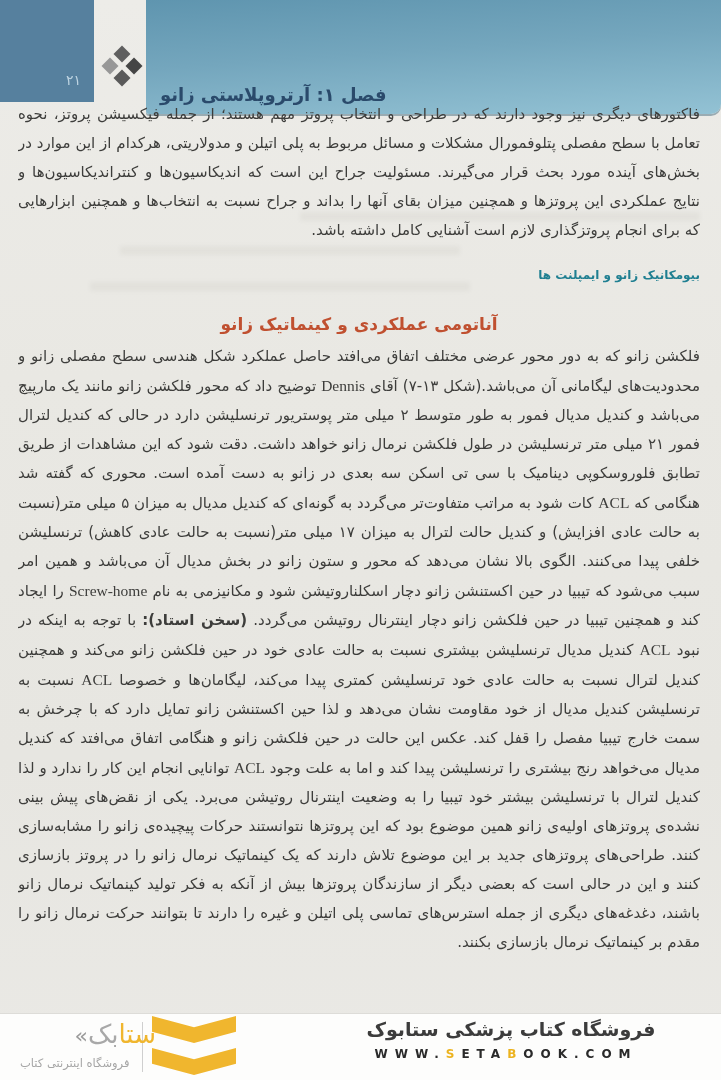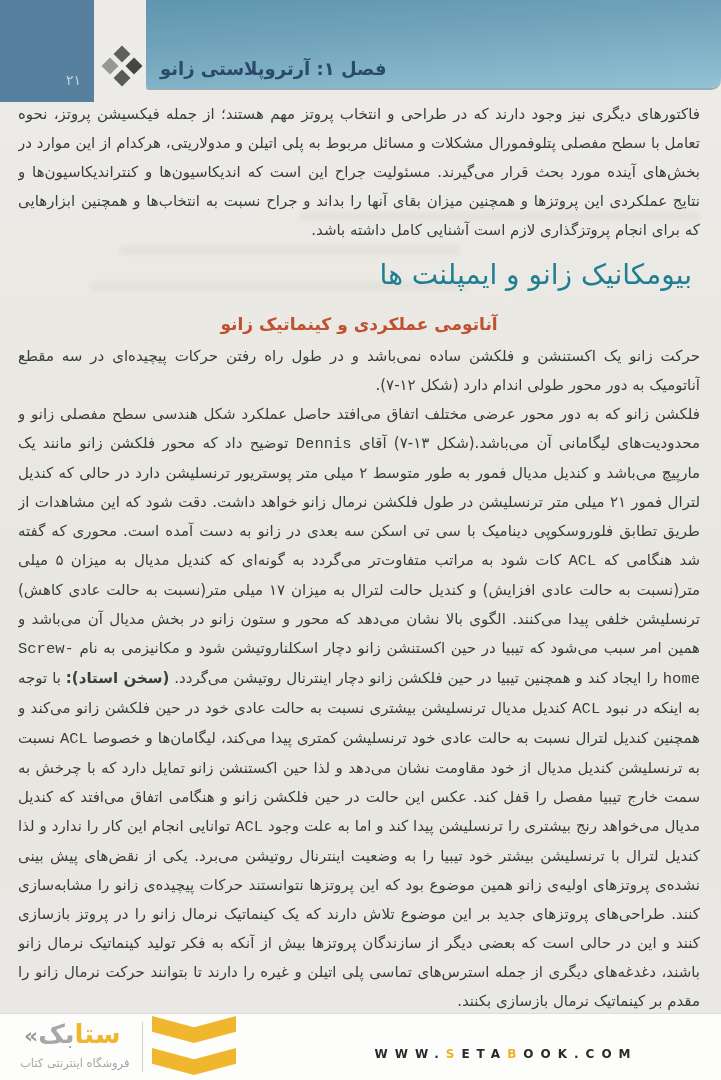--- a/index.html
+++ b/index.html
@@ -5,21 +5,21 @@
   html,body{margin:0;padding:0;background:#d8d8d4;}
   .page{
     position:relative;width:721px;height:1080px;margin:0 auto;
     background:linear-gradient(180deg,#edecE8 0%,#e9e8e3 35%,#e7e6e1 70%,#eae9e5 100%);
     overflow:hidden;font-family:"DejaVu Sans",sans-serif;
   }
   
   .hdr-square{position:absolute;left:0;top:0;width:94px;height:102px;background:#56809e;}
   .hdr-pagenum{position:absolute;right:13px;bottom:14px;color:#bdd3e1;font-size:14px;direction:rtl;}
   .hdr-bar{
-    position:absolute;left:146px;right:0;top:0;height:88px;
+    position:absolute;left:146px;right:0;top:0;height:114px;
     background:linear-gradient(176deg,#5f95af 0%,#74a6bd 45%,#93c2d4 100%);
     border-radius:0 0 10px 3px;
     box-shadow:0 2px 0 rgba(55,95,115,.45);
   }
   .hdr-title{
     position:absolute;left:14px;bottom:9px;direction:rtl;
     color:#2a4a6b;font-size:18px;font-weight:bold;letter-spacing:.5px;
   }
   .ornament{position:absolute;left:104px;top:48px;width:36px;height:36px;}
   .ornament i{position:absolute;width:12px;height:12px;transform:rotate(45deg);display:block;}
@@ -28,39 +28,39 @@
   .orn-e{left:24px;top:12px;background:#454545;}
   .orn-s{left:12px;top:24px;background:#5a5a5a;}
   
   .ghost{position:absolute;background:#b9b7ae;opacity:.16;filter:blur(2px);border-radius:2px;}
   
   .body-text{
     position:absolute;top:100px;left:18px;right:21px;bottom:70px;overflow:hidden;
     direction:rtl;text-align:justify;color:#3d3d3b;font-size:15px;line-height:29px;
   }
   .body-text p{margin:0;}
-  .h1-teal{color:#1f7f91;font-size:28px;font-weight:normal;margin:15px 8px 0;line-height:30px;text-align:right;}
+  .h1-teal{color:#1f7f91;font-size:12px;font-weight:bold;margin:15px 0 0;line-height:30px;text-align:right;}
   .h2-orange{color:#c05030;font-size:17px;font-weight:bold;margin:21px 0 5px;line-height:26px;text-align:center;}
   .b{font-weight:bold;margin-top:16px;}
-  .en{font-family:Liberation Mono, monospace;font-size:15.5px;}
+  .en{font-family:Liberation Serif, serif;font-size:15.5px;}
   
   .footer{position:absolute;left:0;right:0;bottom:0;height:66px;background:#fdfdfc;border-top:1px solid #dddcd8;}
   .store-name{position:absolute;right:40px;top:4px;width:340px;text-align:center;direction:rtl;
     color:#3c3c3c;font-size:19px;font-weight:bold;}
   .site-url{position:absolute;right:15px;top:33px;width:400px;text-align:center;
     color:#2a2a2a;font-size:12px;font-weight:bold;letter-spacing:7px;font-family:"DejaVu Sans",sans-serif;}
   .site-url .y{color:#ecb31f;}
   .logo-emblem{position:absolute;left:152px;top:2px;width:84px;height:62px;}
   .logo-emblem i{position:absolute;left:0;width:84px;height:27px;background:#f0b62e;display:block;
     clip-path:polygon(0 0,50% 42%,100% 0,100% 58%,50% 100%,0 58%);}
   .chev1{top:0;}
   .chev2{top:32px;}
   .logo-divider{position:absolute;left:142px;top:8px;width:1px;height:50px;background:#cfcfcf;}
-  .logo-wordmark{position:absolute;left:24px;top:2px;width:100px;text-align:left;direction:rtl;
-    font-size:26px;font-weight:bold;line-height:36px;}
+  .logo-wordmark{position:absolute;left:56px;top:2px;width:100px;text-align:right;direction:rtl;
+    font-size:26px;font-weight:normal;line-height:36px;}
   .wm-y{color:#f0b62e;}
   .wm-g{color:#a8a8a8;}
   .wm-mark{color:#9b9b9b;direction:ltr;unicode-bidi:bidi-override;font-size:22px;}
   .logo-tagline{position:absolute;left:20px;top:42px;width:130px;text-align:left;direction:rtl;
     color:#a6a6a6;font-size:11.5px;}
 </style>
 </head>
 <body>
 
 <div class="page">
@@ -79,26 +79,26 @@
   </div>
 
   <div class="ghost" style="left:300px;top:212px;width:400px;height:9px;"></div>
   <div class="ghost" style="left:120px;top:246px;width:340px;height:9px;"></div>
   <div class="ghost" style="left:90px;top:282px;width:380px;height:9px;"></div>
 
   <div class="body-text">
     <p><span>فاکتورهای دیگری نیز وجود دارند که در طراحی و انتخاب پروتز مهم هستند؛ از جمله فیکسیشن پروتز، نحوه تعامل با سطح مفصلی پتلوفمورال مشکلات و مسائل مربوط به پلی اتیلن و مدولاریتی، هرکدام از این موارد در بخش‌های آینده مورد بحث قرار می‌گیرند. مسئولیت جراح این است که اندیکاسیون‌ها و کنتراندیکاسیون‌ها و نتایج عملکردی این پروتزها و همچنین میزان بقای آنها را بداند و جراح نسبت به انتخاب‌ها و همچنین ابزارهایی که برای انجام پروتزگذاری لازم است آشنایی کامل داشته باشد.</span></p>
     <div class="h1-teal">بیومکانیک زانو و ایمپلنت ها</div>
     <div class="h2-orange">آناتومی عملکردی و کینماتیک زانو</div>
-    <p><span>حرکت زانو یک اکستنشن و فلکشن ساده نمی‌باشد و در طول راه رفتن حرکات پیچیده‌ای در سه مقطع آناتومیک به دور محور طولی اندام دارد (شکل ۱۲-۷).</span></p>
     <p><span>فلکشن زانو که به دور محور عرضی مختلف اتفاق می‌افتد حاصل عملکرد شکل هندسی سطح مفصلی زانو و محدودیت‌های لیگامانی آن می‌باشد.(شکل ۱۳-۷) آقای </span><span class="en">Dennis</span><span> توضیح داد که محور فلکشن زانو مانند یک مارپیچ می‌باشد و کندیل مدیال فمور به طور متوسط ۲ میلی متر پوستریور ترنسلیشن دارد در حالی که کندیل لترال فمور ۲۱ میلی متر ترنسلیشن در طول فلکشن نرمال زانو خواهد داشت. دقت شود که این مشاهدات از طریق تطابق فلوروسکوپی دینامیک با سی تی اسکن سه بعدی در زانو به دست آمده است. محوری که گفته شد هنگامی که </span><span class="en">ACL</span><span> کات شود به مراتب متفاوت‌تر می‌گردد به گونه‌ای که کندیل مدیال به میزان ۵ میلی متر(نسبت به حالت عادی افزایش) و کندیل حالت لترال به میزان ۱۷ میلی متر(نسبت به حالت عادی کاهش) ترنسلیشن خلفی پیدا می‌کنند. الگوی بالا نشان می‌دهد که محور و ستون زانو در بخش مدیال آن می‌باشد و همین امر سبب می‌شود که تیبیا در حین اکستنشن زانو دچار اسکلناروتیشن شود و مکانیزمی به نام </span><span class="en">Screw-home</span><span> را ایجاد کند و همچنین تیبیا در حین فلکشن زانو دچار اینترنال روتیشن می‌گردد. </span><span class="b">(سخن استاد):</span><span> با توجه به اینکه در نبود </span><span class="en">ACL</span><span> کندیل مدیال ترنسلیشن بیشتری نسبت به حالت عادی خود در حین فلکشن زانو می‌کند و همچنین کندیل لترال نسبت به حالت عادی خود ترنسلیشن کمتری پیدا می‌کند، لیگامان‌ها و خصوصا </span><span class="en">ACL</span><span> نسبت به ترنسلیشن کندیل مدیال از خود مقاومت نشان می‌دهد و لذا حین اکستنشن زانو تمایل دارد که با چرخش به سمت خارج تیبیا مفصل را قفل کند. عکس این حالت در حین فلکشن زانو و هنگامی اتفاق می‌افتد که کندیل مدیال می‌خواهد رنج بیشتری را ترنسلیشن پیدا کند و اما به علت وجود </span><span class="en">ACL</span><span> توانایی انجام این کار را ندارد و لذا کندیل لترال با ترنسلیشن بیشتر خود تیبیا را به وضعیت اینترنال روتیشن می‌برد. یکی از نقض‌های پیش بینی نشده‌ی پروتزهای اولیه‌ی زانو همین موضوع بود که این پروتزها نتوانستند حرکات پیچیده‌ی زانو را مشابه‌سازی کنند. طراحی‌های پروتزهای جدید بر این موضوع تلاش دارند که یک کینماتیک نرمال زانو را در پروتز بازسازی کنند و این در حالی است که بعضی دیگر از سازندگان پروتزها بیش از آنکه به فکر تولید کینماتیک نرمال زانو باشند، دغدغه‌های دیگری از جمله استرس‌های تماسی پلی اتیلن و غیره را دارند تا بتوانند حرکت نرمال زانو را مقدم بر کینماتیک نرمال بازسازی بکنند.</span></p>
 
   </div>
 
   <div class="footer">
+    <div class="store-name">فروشگاه کتاب پزشکی ستابوک</div>
     <div class="site-url"><span>WWW.</span><span class="y">S</span><span>ETA</span><span class="y">B</span><span>OOK.COM</span></div>
     <div class="logo-emblem">
       <i class="chev1"></i>
         <i class="chev2"></i>
     </div>
     <div class="logo-divider"></div>
     <div class="logo-wordmark"><span class="wm-y">ستا</span><span class="wm-g">بک</span><span class="wm-mark">«</span></div>
     <div class="logo-tagline">فروشگاه اینترنتی کتاب</div>
   </div>
 

